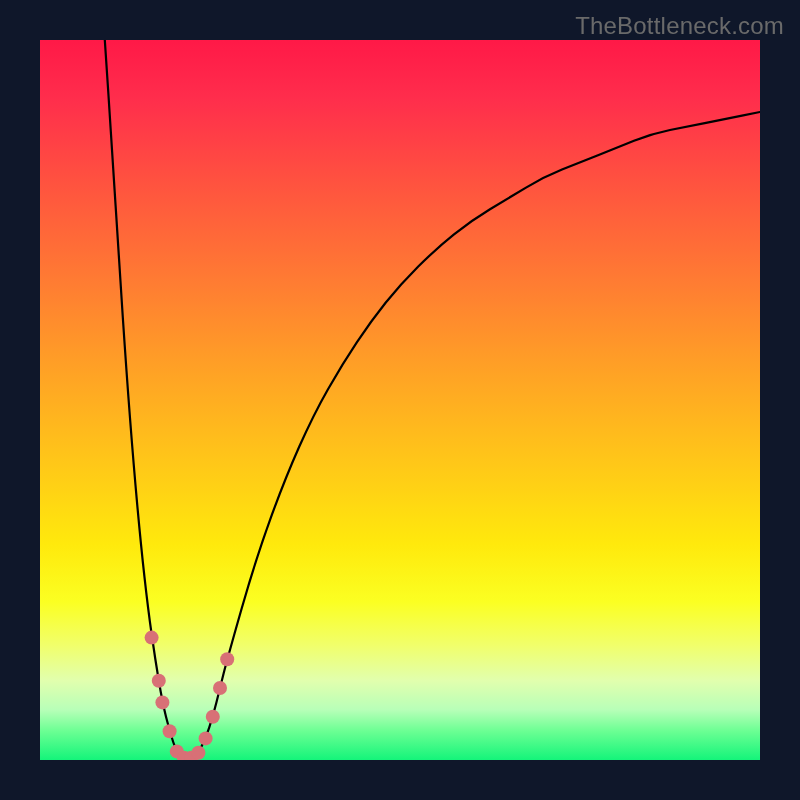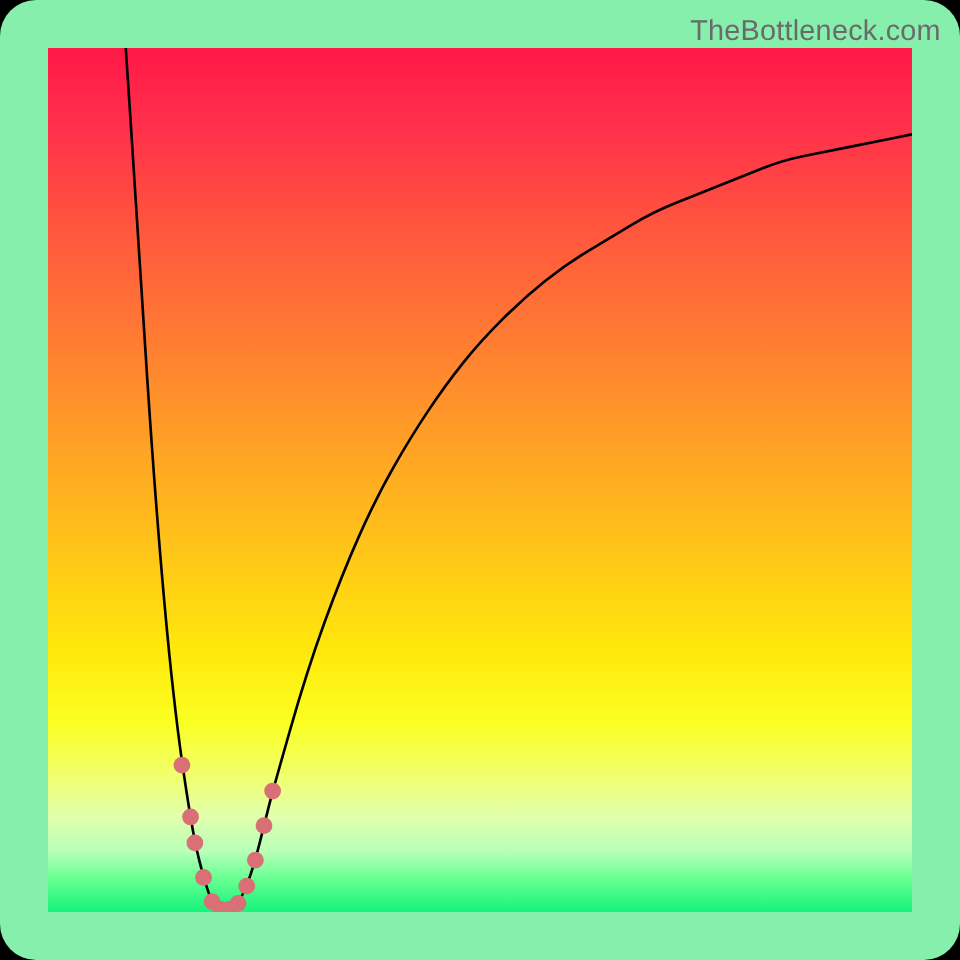--- a/index.html
+++ b/index.html
@@ -8,22 +8,21 @@
     width: 800px;
     height: 800px;
     background: #000;
     overflow: hidden;
     font-family: Arial, Helvetica, sans-serif;
   }
   .frame {
     position: absolute;
     left: 0; top: 0;
     width: 800px; height: 800px;
-    background: #86efac;
-    border-radius: 30px;
+    background: #0f172a;
   }
   .plot-bg {
     position: absolute;
     left: 40px;
     top: 40px;
     width: 720px;
     height: 720px;
     background: linear-gradient(to bottom,
       #ff1947 0%,
       #ff2d4c 8%,

